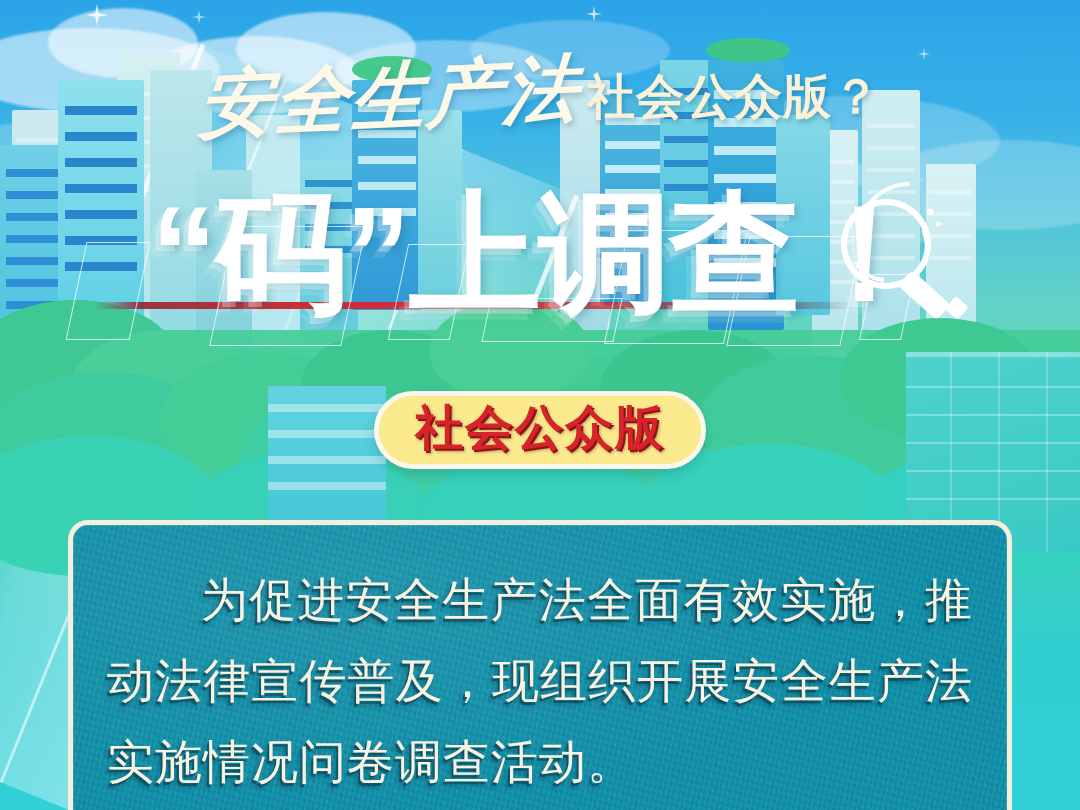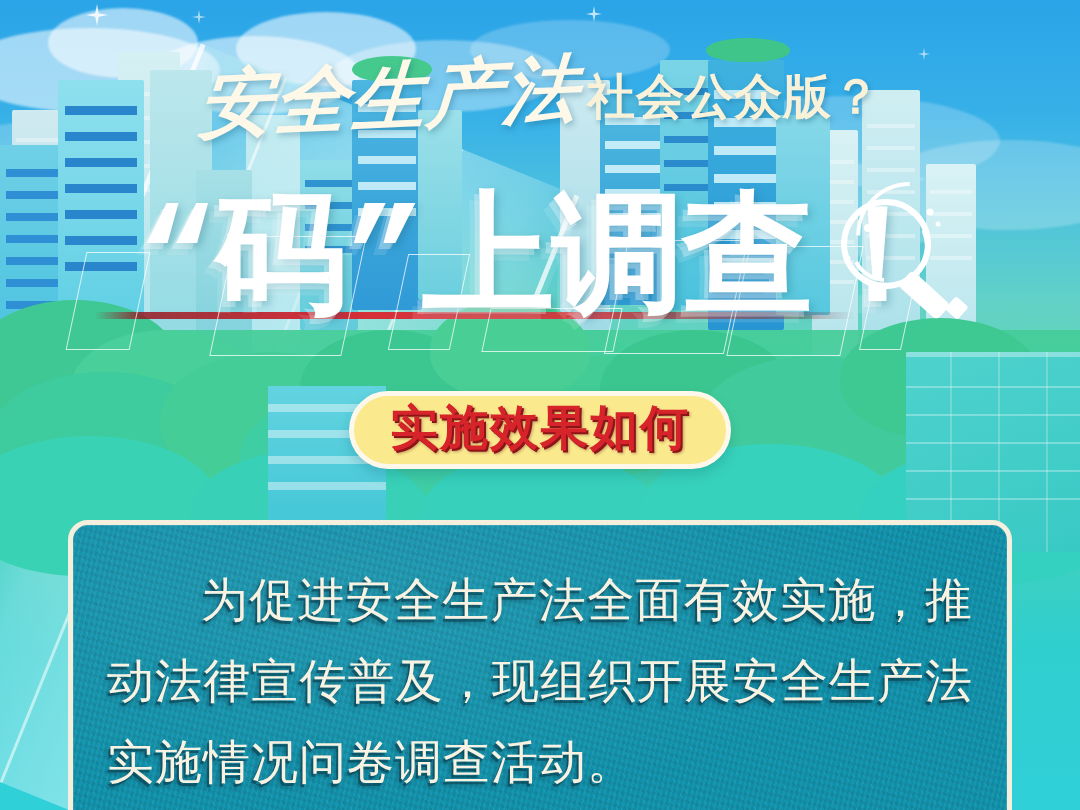--- a/index.html
+++ b/index.html
@@ -133,25 +133,24 @@
     color: #faf2d8;
     letter-spacing: 1px;
     text-shadow: 2px 3px 5px rgba(20,90,120,.35);
     white-space: nowrap;
     padding-bottom: 2px;
   }
 
   
   #headline-wrap {
     position: absolute;
-    left: 0; top: 188px;
+    left: 0; top: 178px;
     width: 906px;
     height: 160px;
     pointer-events: none;
-    font-family: Liberation Mono, monospace;
   }
   #redstreak {
     position: absolute;
     left: 95px; top: 124px;
     width: 760px; height: 7px;
     background: linear-gradient(90deg,
         rgba(140,20,30,0) 0%,
         rgba(150,25,35,.85) 6%,
         rgba(215,35,45,.95) 32%,
         rgba(225,45,55,.90) 60%,
@@ -491,20 +490,20 @@
       <rect x="100" y="92" width="52" height="21" rx="5" fill="#ffffff" transform="rotate(42 100 92)"></rect>
       <rect x="144" y="118" width="17" height="17" rx="3" fill="#ffffff" transform="rotate(42 144 118)"></rect>
       <circle cx="56" cy="50" r="4" fill="#ffffff"></circle>
       <circle cx="118" cy="34" r="3.5" fill="#ffffff"></circle>
       <circle cx="126" cy="46" r="2.5" fill="#ffffff"></circle>
       <circle cx="36" cy="80" r="2.5" fill="#ffffff"></circle>
     </svg>
   </div>
 
   <div id="badge">
-    <div id="badge-text">实施效果如何</div>
+    <div id="badge-text">社会公众版</div>
   </div>
 
   <div id="panel">
     <p id="panel-text">为促进安全生产法全面有效实施，推动法律宣传普及，现组织开展安全生产法实施情况问卷调查活动。</p>
   </div>
 
 </div>
 
 </body></html>

